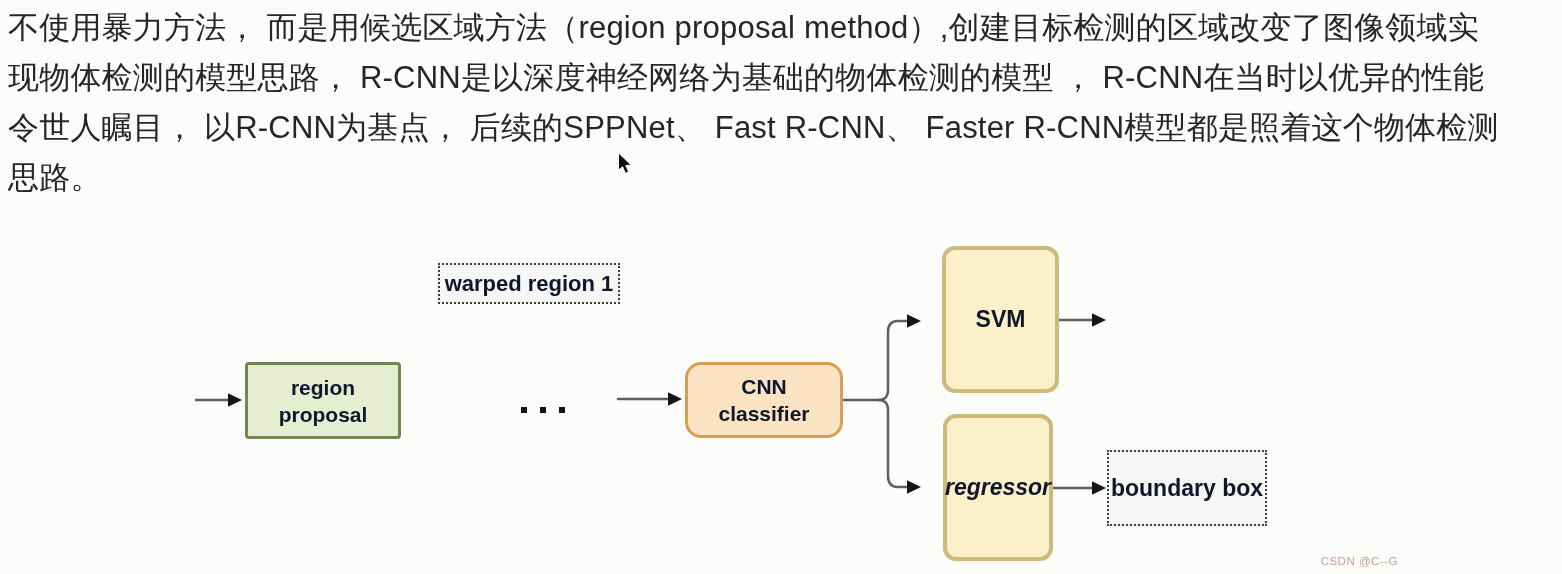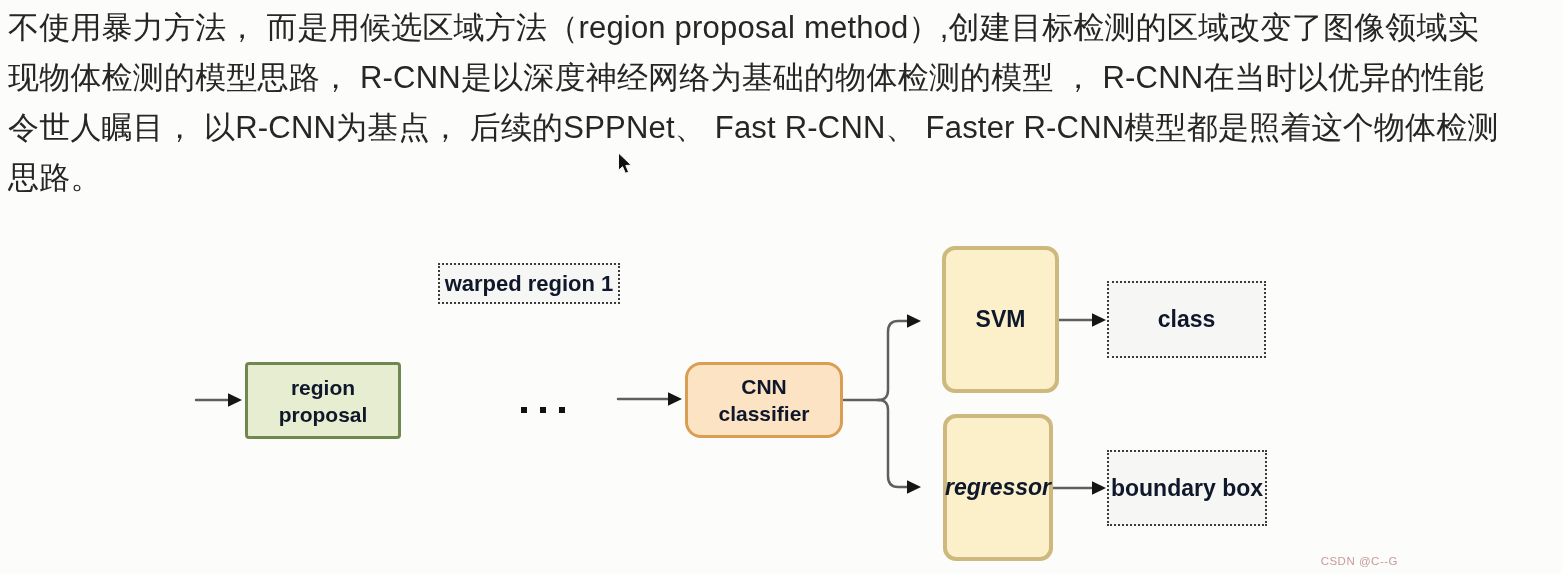--- a/index.html
+++ b/index.html
@@ -159,23 +159,20 @@
   </div>
 
   <div class="node yellow" style="left:924px; top:246px; width:117px; height:147px;">
     <span>SVM</span>
   </div>
 
   <div class="node yellow" style="left:925px; top:414px; width:110px; height:147px;font-style:italic;">
     <span>regressor</span>
   </div>
 
-  <div class="node dashed lbl-big" style="left:1107px; top:281px; width:159px; height:77px;">
-    <span>class</span>
-  </div>
 
   <div class="node dashed lbl-big" style="left:1107px; top:450px; width:160px; height:76px;">
     <span>boundary box</span>
   </div>
 
   <svg class="cursor" width="18" height="24" viewBox="0 0 18 24">
     <path d="M1.5,1 L1.5,18.2 L5.6,14.7 L8.4,21.3 L11.6,19.9 L8.8,13.5 L14.2,13.1 Z" fill="#111" stroke="#f8f8f8" stroke-width="1"></path>
   </svg>
 
   <div class="watermark">CSDN @C--G</div>

